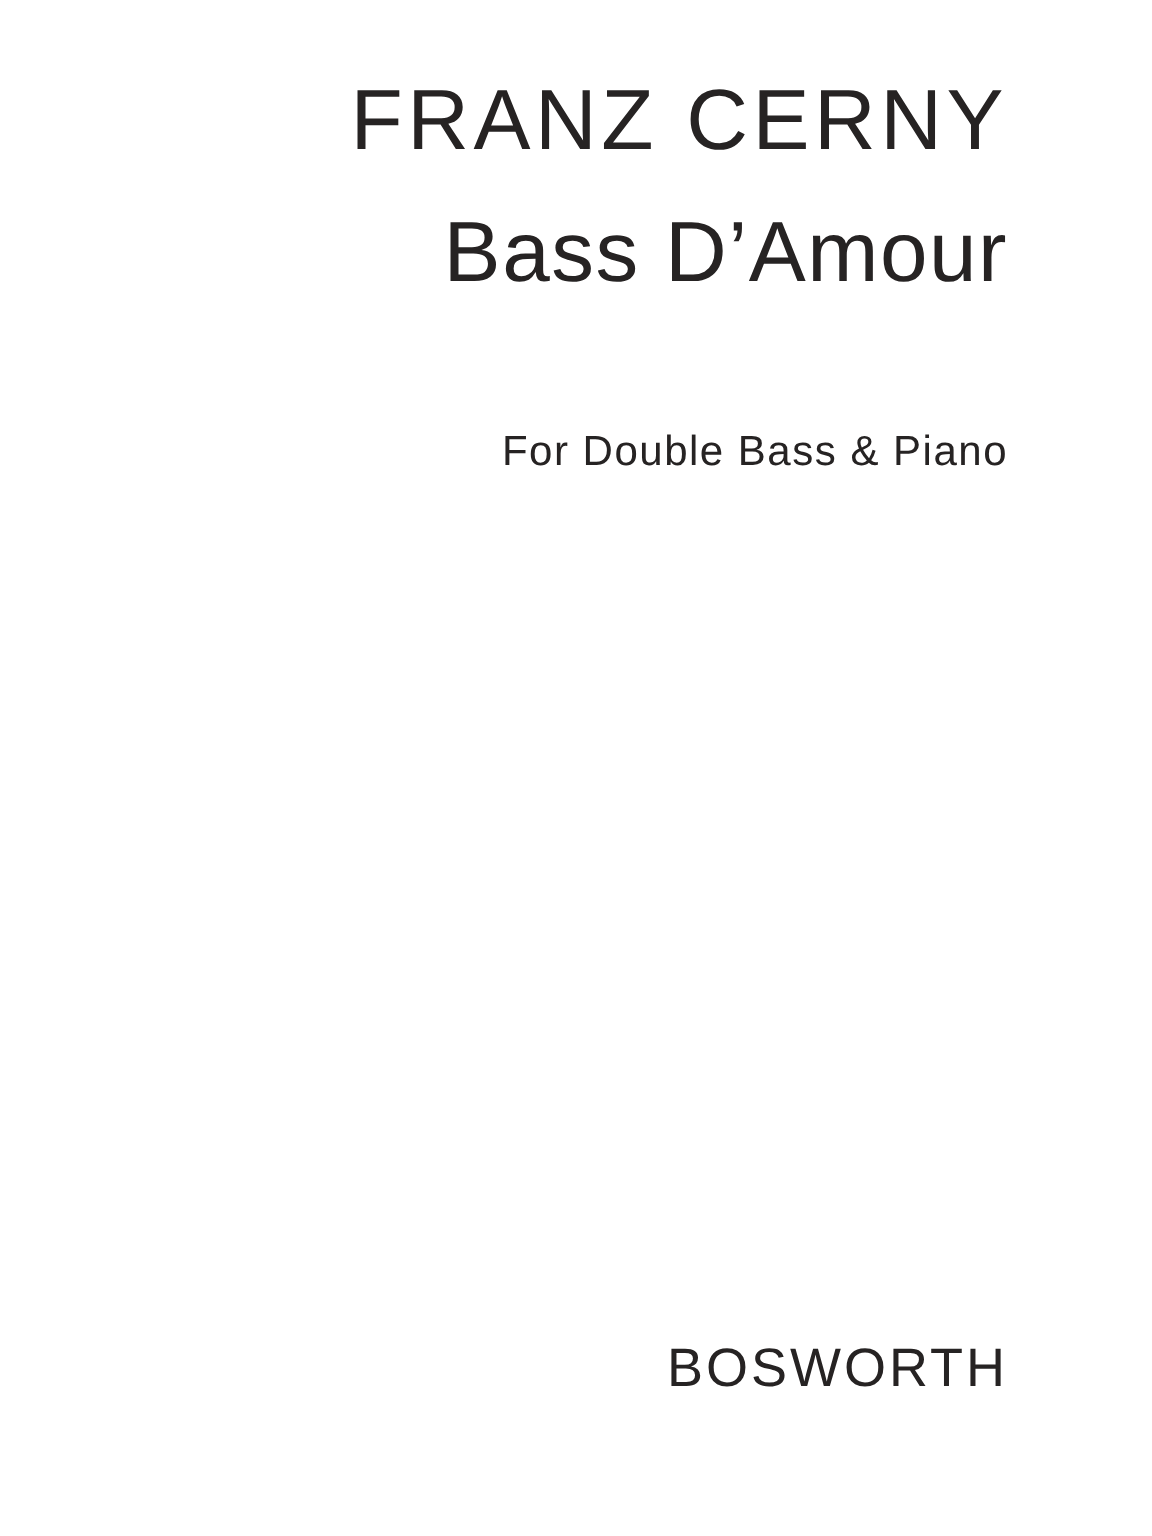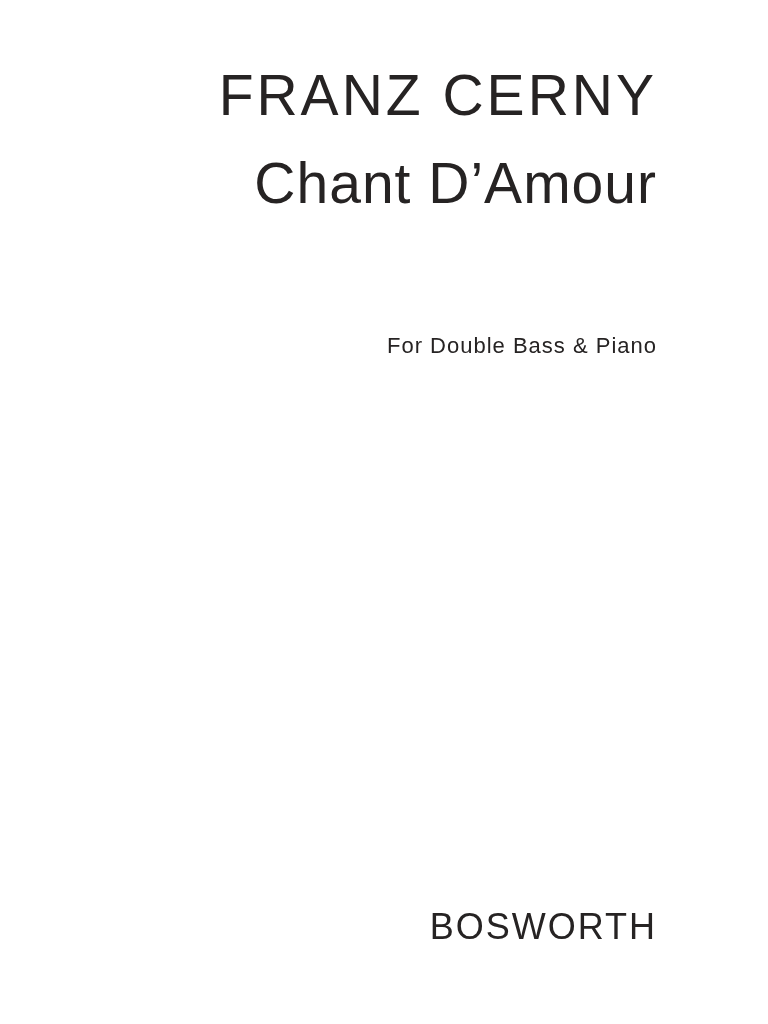--- a/index.html
+++ b/index.html
@@ -14,50 +14,50 @@
     background: #ffffff;
     overflow: hidden;
     font-family: "Liberation Sans", "DejaVu Sans", sans-serif;
     color: #262323;
   }
   .line {
     position: absolute;
     right: 96px;
     left: 0;
     text-align: right;
-    margin: 15px;
+    margin: 0;
     white-space: nowrap;
     font-weight: 300;
     line-height: 1;
   }
   .composer {
     top: 52px;
     font-size: 57px;
     letter-spacing: 3px;
   }
   .work-title {
     top: 140px;
     font-size: 57px;
     letter-spacing: 1px;
   }
   .subtitle {
-    top: 320px;
-    font-size: 22px;
+    top: 287px;
+    font-size: 28px;
     letter-spacing: 1px;
   }
   .publisher {
     top: 894px;
     font-size: 36px;
     letter-spacing: 2px;
   }
 </style>
 </head>
 <body>
 
 <div class="page">
   <h1 class="line composer">FRANZ CERNY</h1>
 
-  <h2 class="line work-title">Chant D’Amour</h2>
+  <h2 class="line work-title">Bass D’Amour</h2>
 
   <p class="line subtitle">For Double Bass &amp; Piano</p>
 
   <div class="line publisher">BOSWORTH</div>
 </div>
 
 </body></html>

